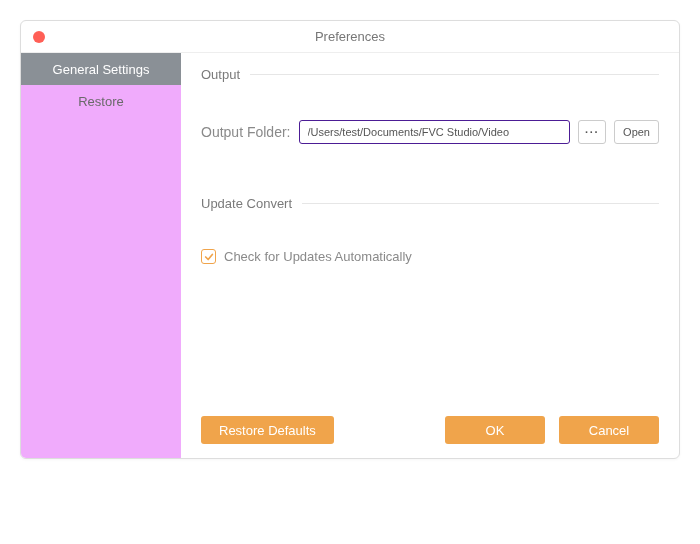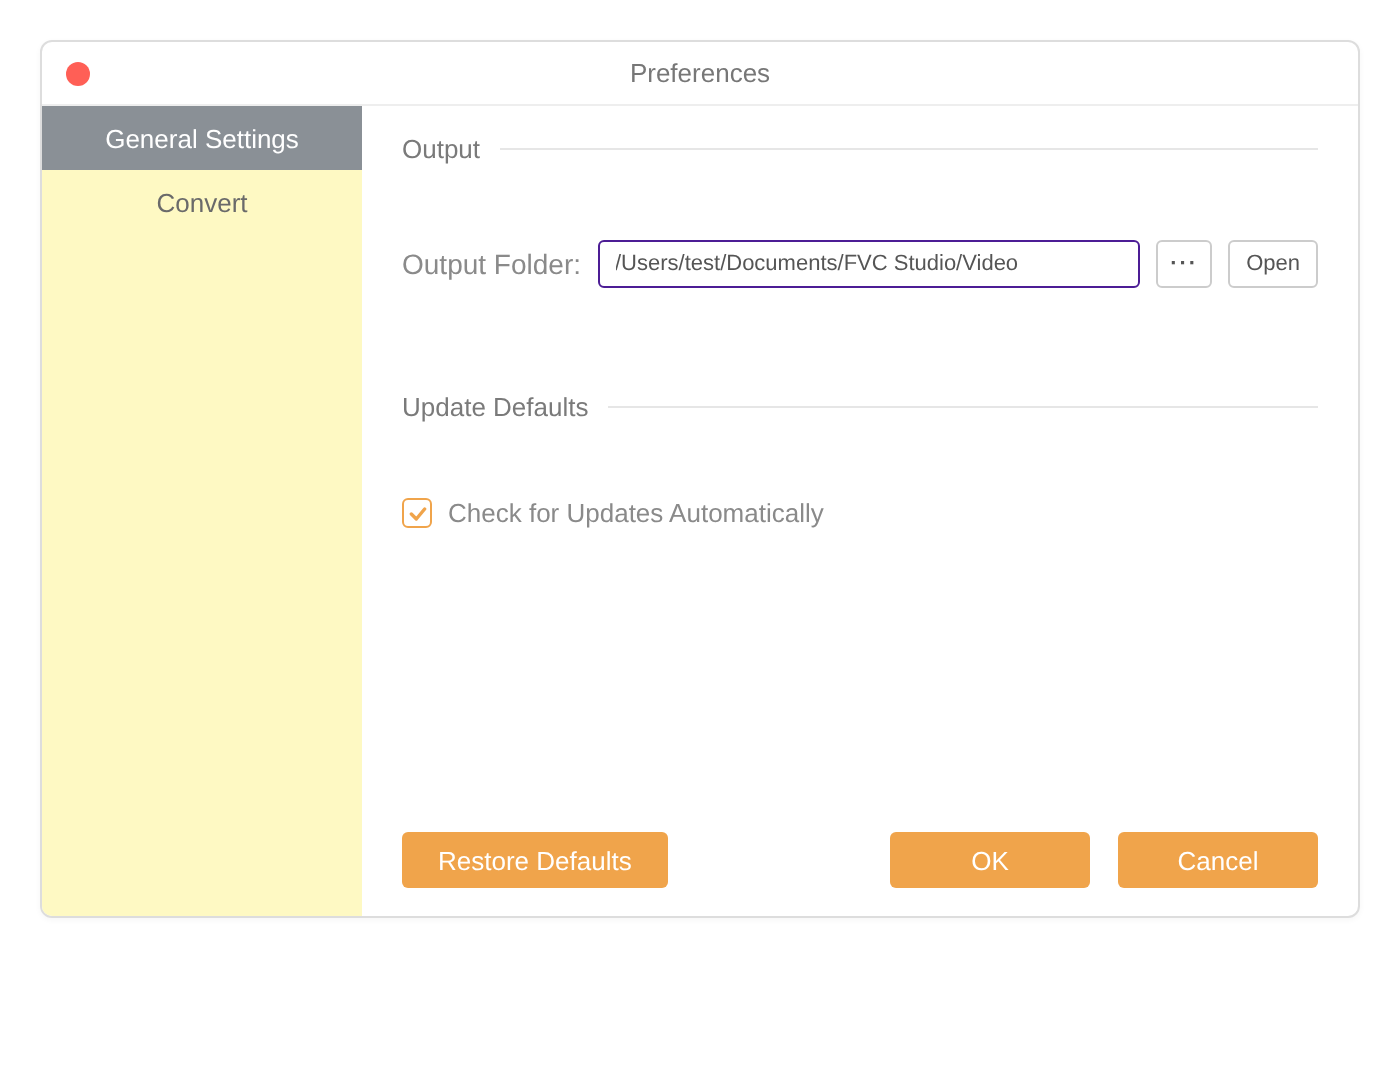--- a/index.html
+++ b/index.html
@@ -37,21 +37,21 @@
     color: #777;
     pointer-events: none;
   }
   .body {
     flex: 1;
     display: flex;
     min-height: 0;
   }
   .sidebar {
     width: 160px;
-    background: #fef9c3;
+    background: #f0abfc;
     display: flex;
     flex-direction: column;
   }
   .sidebar-item {
     height: 32px;
     display: flex;
     align-items: center;
     justify-content: center;
     font-size: 13px;
     color: #6a6a6a;
@@ -165,40 +165,40 @@
     <div class="titlebar-title">Preferences</div>
   </div>
 
   <div class="body">
 
     <div class="sidebar">
       <div class="sidebar-item active">
         <span>General Settings</span>
       </div>
       <div class="sidebar-item">
-        <span>Convert</span>
+        <span>Restore</span>
       </div>
     </div>
 
     <div class="content">
 
       <div class="section-header">
         <span>Output</span>
         <div class="rule"></div>
       </div>
 
       <div class="row">
         <div class="row-label">Output Folder:</div>
         <input class="path-input" type="text" readonly="" value="/Users/test/Documents/FVC Studio/Video" style="">
         <button class="small-btn ellipsis-btn">···</button>
         <button class="small-btn">Open</button>
       </div>
 
       <div class="section-header">
-        <span>Update Defaults</span>
+        <span>Update Convert</span>
         <div class="rule"></div>
       </div>
 
       <div class="checkbox-row">
         <div class="checkbox">
           <svg viewBox="0 0 12 12">
             <path d="M2 6 L5 9 L10 3" stroke="currentColor" stroke-width="2" fill="none" stroke-linecap="round" stroke-linejoin="round"></path>
           </svg>
         </div>
         <span>Check for Updates Automatically</span>

